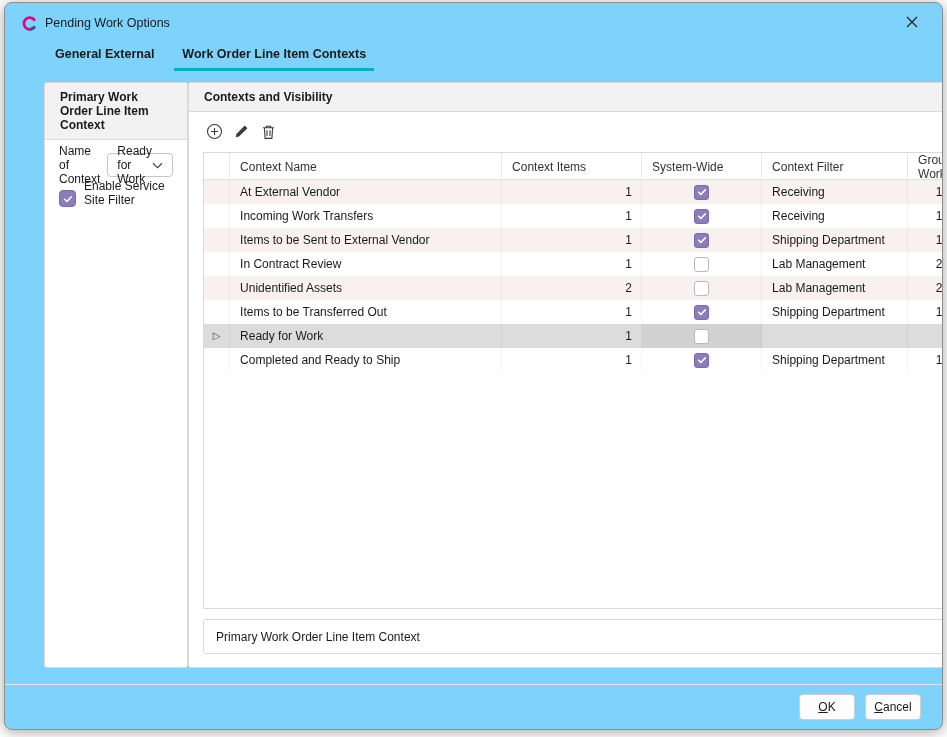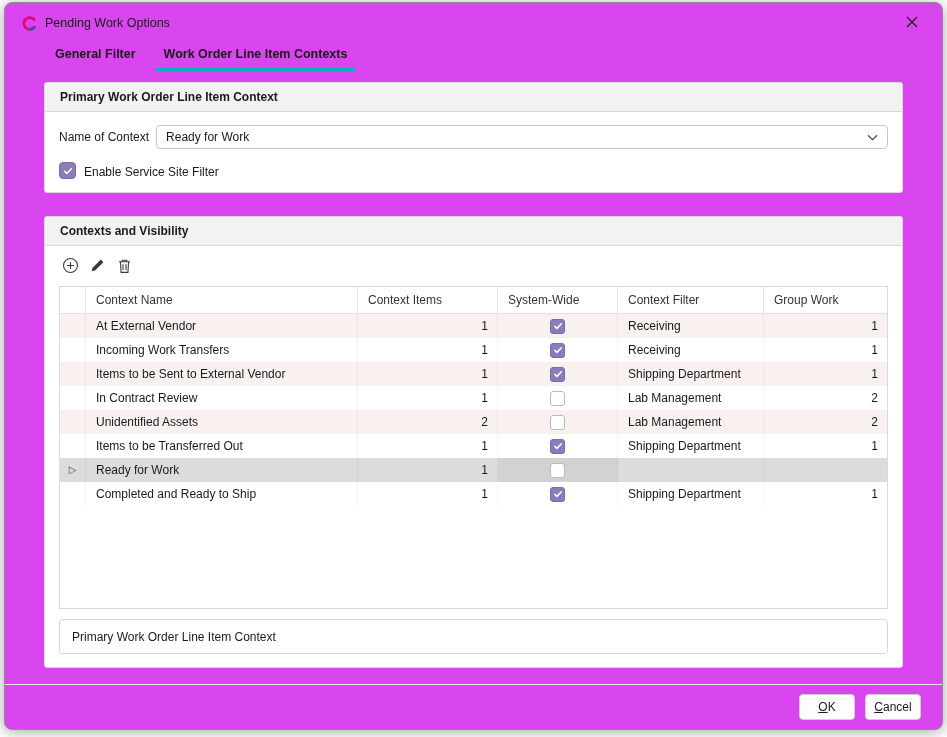--- a/index.html
+++ b/index.html
@@ -1,34 +1,34 @@
 <!DOCTYPE html>
 <html style="--accent: #00b2bc; --checkbox: #8b7cba; --checkbox-border: #7a6cab; --row-stripe: #f8f1ef; --row-selected: #dcdcdc;"><head>
 <meta charset="utf-8">
 <style>
   * { margin:0; padding:0; box-sizing:border-box; }
   html,body { width:947px; height:737px; background:#ffffff; font-family:"Liberation Sans","DejaVu Sans",sans-serif; font-size:12px; color:#1a1a1a; }
   .dialog {
     position:absolute; left:4px; top:2px; width:939px; height:728px;
-    background:#d946ef; border:1px solid #8f8f8f; border-radius:8px;
+    background:#7dd3fc; border:1px solid #8f8f8f; border-radius:8px;
     box-shadow:0 2px 14px rgba(0,0,0,.35);
     display:flex; flex-direction:column; overflow:hidden;
   }
   
   .titlebar { height:40px; display:flex; align-items:center; padding:0 16px 0 17px; }
   .titlebar .logo { display:flex; margin-right:8px; }
   .titlebar .title { font-size:12.5px; }
   .titlebar .spacer { flex:1; }
   .close-btn { width:28px; height:24px; border:none; background:transparent; display:flex; align-items:center; justify-content:center; cursor:pointer; }
   
   .tabs { display:flex; gap:12px; padding:0 0 0 42px; height:28px; align-items:flex-end; }
   .tab { font-weight:bold; font-size:12.5px; padding:0 8px 7px 8px; border-bottom:3px solid transparent; cursor:pointer; }
   .tab.active { border-bottom-color:var(--accent,#00b2bc); }
   
-  .dlg-body { flex:1; padding:11px 39px 16px 39px; display:flex; flex-direction:column; gap:23px; min-height:0; }
+  .dlg-body { flex:1; padding:11px 39px 16px 39px; display:flex; flex-direction:row; gap:0; min-height:0; }
   .groupbox { border:1px solid #d9d9d9; border-radius:3px; background:#fff; display:flex; flex-direction:column; }
   .groupbox.grow { flex:1; min-height:0; }
   .group-header { background:#f2f2f2; border-bottom:1px solid #d9d9d9; padding:7px 15px; font-weight:bold; font-size:12px; }
   .group-content { padding:12px 14px 13px 14px; }
   .group-content.col { flex:1; display:flex; flex-direction:column; min-height:0; padding-top:8px; }
   
   .field-row { display:flex; align-items:center; gap:7px; height:26px; margin-bottom:7px; }
   .combobox { flex:1; height:24px; border:1px solid #c6c6c6; border-radius:4px; background:#fff; display:flex; align-items:center; padding:0 9px; cursor:pointer; }
   .combobox .val { flex:1; }
   .check-row { display:flex; align-items:flex-end; gap:8px; height:22px; }
@@ -81,21 +81,21 @@
     <button class="close-btn">
       <span>
         <svg width="12" height="12" viewBox="0 0 12 12">
             <path d="M1 1 L11 11 M11 1 L1 11" stroke="#1a1a1a" stroke-width="1.1"></path>
           </svg>
       </span>
     </button>
   </div>
 
   <div class="tabs">
-    <div class="tab">General Filter</div>
+    <div class="tab">General External</div>
     <div class="tab active">Work Order Line Item Contexts</div>
   </div>
 
   <div class="dlg-body">
 
     <div class="groupbox">
       <div class="group-header">Primary Work Order Line Item Context</div>
       <div class="group-content">
         <div class="field-row">
           <label>Name of Context</label>

